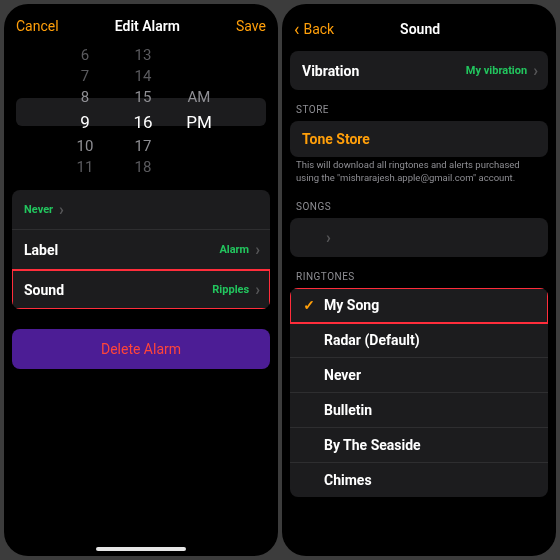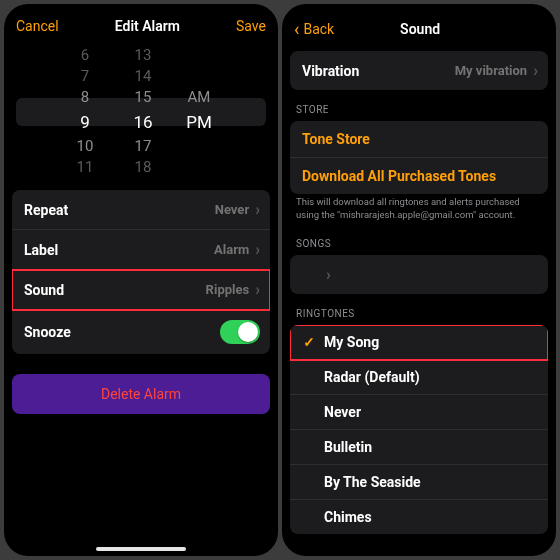--- a/index.html
+++ b/index.html
@@ -47,21 +47,21 @@
   
   .group { margin: 0 8px; background: #1c1c1e; border-radius: 8px; overflow: hidden; }
   .row {
     display: flex; align-items: center; padding: 10px 10px 10px 12px;
     border-bottom: 0.5px solid #2e2e30;
     min-height: 36px;
     font-weight: bold;
   }
   .row:last-child { border-bottom: none; }
   .row-label { flex: 1; color: #fff; font-size: 14px; }
-  .row-val { color: #737373; font-size: 13px; margin-right:4px; }
+  .row-val { color: #22c55e; font-size: 11px; margin-right:4px; }
   .chev { color: #565658; font-size: 16px; margin-left:2px; }
   .highlight { outline: 2px solid #ff2d3b; outline-offset: -1px; }
   .toggle {
     width: 40px; height: 24px; border-radius: 12px; background: #30d158;
     position: relative;
   }
   .toggle::after {
     content: ""; position: absolute; right: 2px; top: 2px;
     width: 20px; height: 20px; border-radius: 50%; background: #fff;
     box-shadow: 0 1px 2px rgba(0,0,0,.3);
@@ -126,37 +126,32 @@
         <div class="wheel-item" style="height:21px"></div>
         <div class="wheel-item near">AM</div>
         <div class="wheel-item sel">PM</div>
         <div class="wheel-item" style="height:21px"></div>
         <div class="wheel-item" style="height:21px"></div>
       </div>
     </div>
 
     <div class="group">
       <div class="row">
-        <div class="row-label">Repeat</div>
         <div class="row-val">Never</div>
         <div class="chev">›</div>
       </div>
       <div class="row">
         <div class="row-label">Label</div>
         <div class="row-val">Alarm</div>
         <div class="chev">›</div>
       </div>
       <div class="row highlight">
         <div class="row-label">Sound</div>
         <div class="row-val">Ripples</div>
         <div class="chev">›</div>
-      </div>
-      <div class="row">
-        <div class="row-label">Snooze</div>
-        <div class="toggle"></div>
       </div>
     </div>
 
     <div class="delete-btn">Delete Alarm</div>
   </div>
   <div class="home-ind"></div>
 </div>
 
 <div class="phone">
   <div class="navbar">
@@ -175,23 +170,20 @@
         <div class="row-val">My vibration</div>
         <div class="chev">›</div>
       </div>
     </div>
 
     <div class="section-header">STORE</div>
     <div class="group">
       <div class="row row-orange">
         <div class="row-label">Tone Store</div>
       </div>
-      <div class="row row-orange">
-        <div class="row-label">Download All Purchased Tones</div>
-      </div>
     </div>
     <div class="footnote">This will download all ringtones and alerts purchased using the "mishrarajesh.apple@gmail.com" account.</div>
 
     <div class="section-header">SONGS</div>
     <div class="group songs">
       <div class="row">
         <div class="check blank">✓</div>
         <div class="chev">›</div>
       </div>
     </div>

